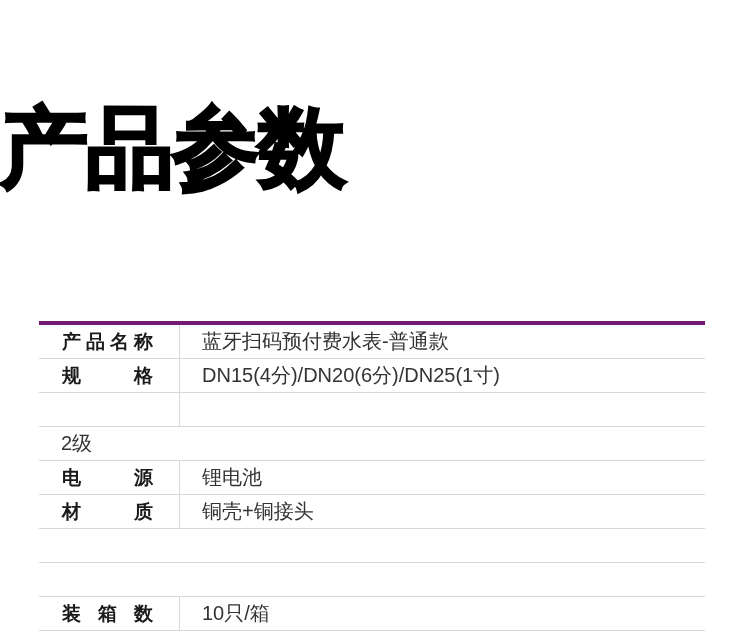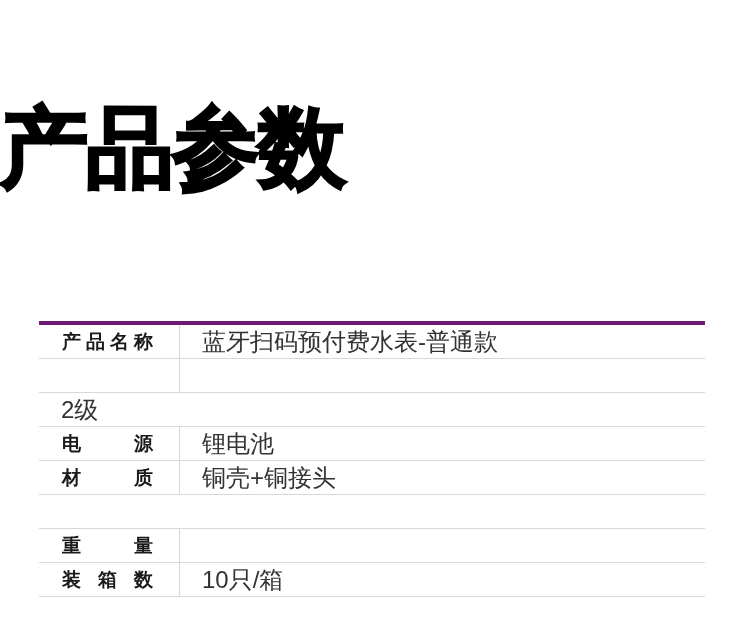--- a/index.html
+++ b/index.html
@@ -52,21 +52,21 @@
     text-align: justify;
     text-align-last: justify;
     display: block;
     line-height: 33px;
     white-space: nowrap;
     overflow: hidden;
   }
   .spec-value {
     flex: 1;
     padding-left: 22px;
-    font-size: 24px;
+    font-size: 20px;
     font-weight: 400;
     color: #333333;
     line-height: 33px;
     white-space: nowrap;
     overflow: hidden;
   }
   .spec-value.note {
     color: #d02e2e;
   }
 </style>
@@ -74,35 +74,38 @@
 <body>
 
 <div class="page-title">产品参数</div>
 
 <div class="spec-table">
     <div class="spec-row">
     <span class="spec-label">产品名称</span>
     <span class="spec-value">蓝牙扫码预付费水表-普通款</span>
   </div>
     <div class="spec-row">
+    <span class="spec-label">规格</span>
+    <span class="spec-value">DN15(4分)/DN20(6分)/DN25(1寸)</span>
+  </div>
+    <div class="spec-row">
     <span class="spec-label"></span>
   </div>
     <div class="spec-row">
     <span class="spec-value">2级</span>
   </div>
     <div class="spec-row">
     <span class="spec-label">电源</span>
     <span class="spec-value">锂电池</span>
   </div>
     <div class="spec-row">
     <span class="spec-label">材质</span>
     <span class="spec-value">铜壳+铜接头</span>
   </div>
     <div class="spec-row">
   </div>
     <div class="spec-row">
-    <span class="spec-label">重量</span>
   </div>
     <div class="spec-row">
     <span class="spec-label">装箱数</span>
     <span class="spec-value">10只/箱</span>
   </div>
   </div>
 
 </body></html>

